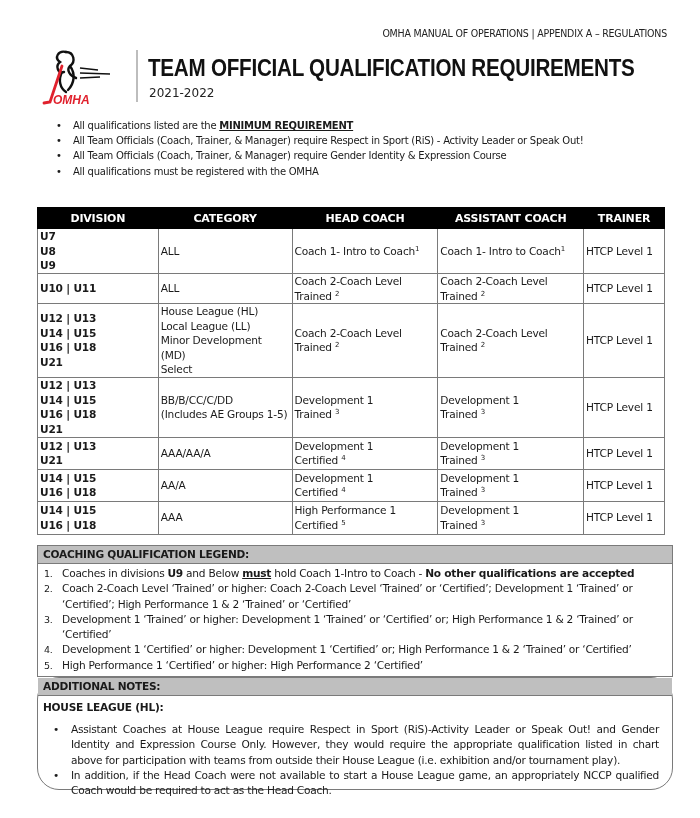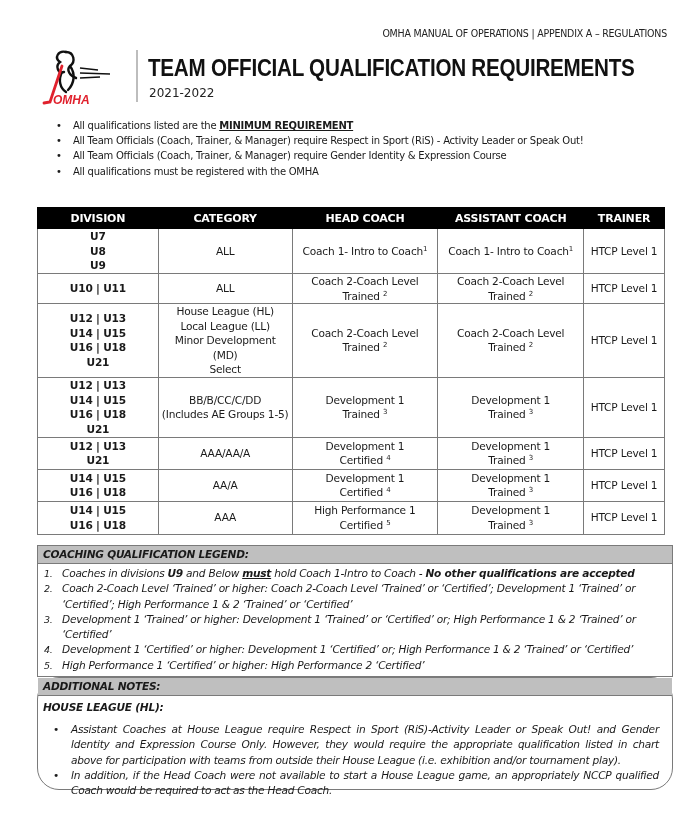--- a/index.html
+++ b/index.html
@@ -8,24 +8,24 @@
   .logo { position: absolute; left: 36px; top: 46px; width: 95px; height: 62px; }
   .title-divider { position: absolute; left: 136px; top: 50px; width: 2px; height: 52px; background: #bdbdbd; }
   .title { position: absolute; left: 148px; top: 54px; font-family: "Liberation Sans Narrow", "Liberation Sans", sans-serif; font-weight: bold; font-size: 24px; letter-spacing: -0.3px; color: #111; transform: scaleX(0.86); transform-origin: left top; white-space: nowrap; }
   .year { position: absolute; left: 149px; top: 86px; font-size: 12px; color: #222; }
   .bullets { position: absolute; left: 56px; top: 118px; margin: 0; padding: 0; list-style: none; font-size: 10px; line-height: 15.2px; letter-spacing: -0.25px; }
   .bullets li { position: relative; padding-left: 17px; white-space: nowrap; }
   .bullets li::before { content: "•"; position: absolute; left: 0; top: 0; }
   .bullets b u { font-weight: bold; }
   table.req { position: absolute; left: 37px; top: 207px; width: 628px; border-collapse: collapse; font-size: 10.6px; letter-spacing: -0.2px; }
   table.req th { background: #000; color: #fff; font-weight: bold; height: 20px; padding: 0; font-size: 11px; border: 1px solid #000; }
-  table.req td { border: 1px solid #7a7a7a; text-align: center; vertical-align: middle; padding: 0 2px; line-height: 14.5px; }
+  table.req td { border: 1px solid #7a7a7a; vertical-align: middle; padding: 0 2px; line-height: 14.5px; }
   table.req td.div { font-weight: bold; }
   sup { font-size: 7px; vertical-align: 4px; line-height: 0; }
-  .box { position: absolute; left: 37px; width: 634px; border: 1px solid #7a7a7a; font-size: 10.6px; letter-spacing: -0.25px; font-style: italic; }
+  .box { position: absolute; left: 37px; width: 634px; border: 1px solid #7a7a7a; font-size: 10.6px; letter-spacing: -0.25px; }
   .box-head { background: #bfbfbf; font-weight: bold; padding: 2px 5px; border-bottom: 1px solid #7a7a7a; height: 13px; line-height: 13px; }
   .legend { top: 545px; }
   .legend ol { margin: 0; padding: 2px 0 3px 0; list-style: none; }
   .legend li { position: relative; padding-left: 24px; line-height: 15.3px; }
   .legend li .num { position: absolute; left: 6px; font-size: 9.5px; }
   .notes { top: 677px; height: 111px; border-radius: 22px; }
   .notes .sub { font-weight: bold; padding: 3px 5px 0 5px; line-height: 16px; }
   .notes ul { margin: 7px; padding: 0 6px 0 0; list-style: none; }
   .notes li { position: relative; padding-left: 26px; line-height: 15.3px; text-align: justify; }
   .notes li::before { content: "•"; position: absolute; left: 8px; }

